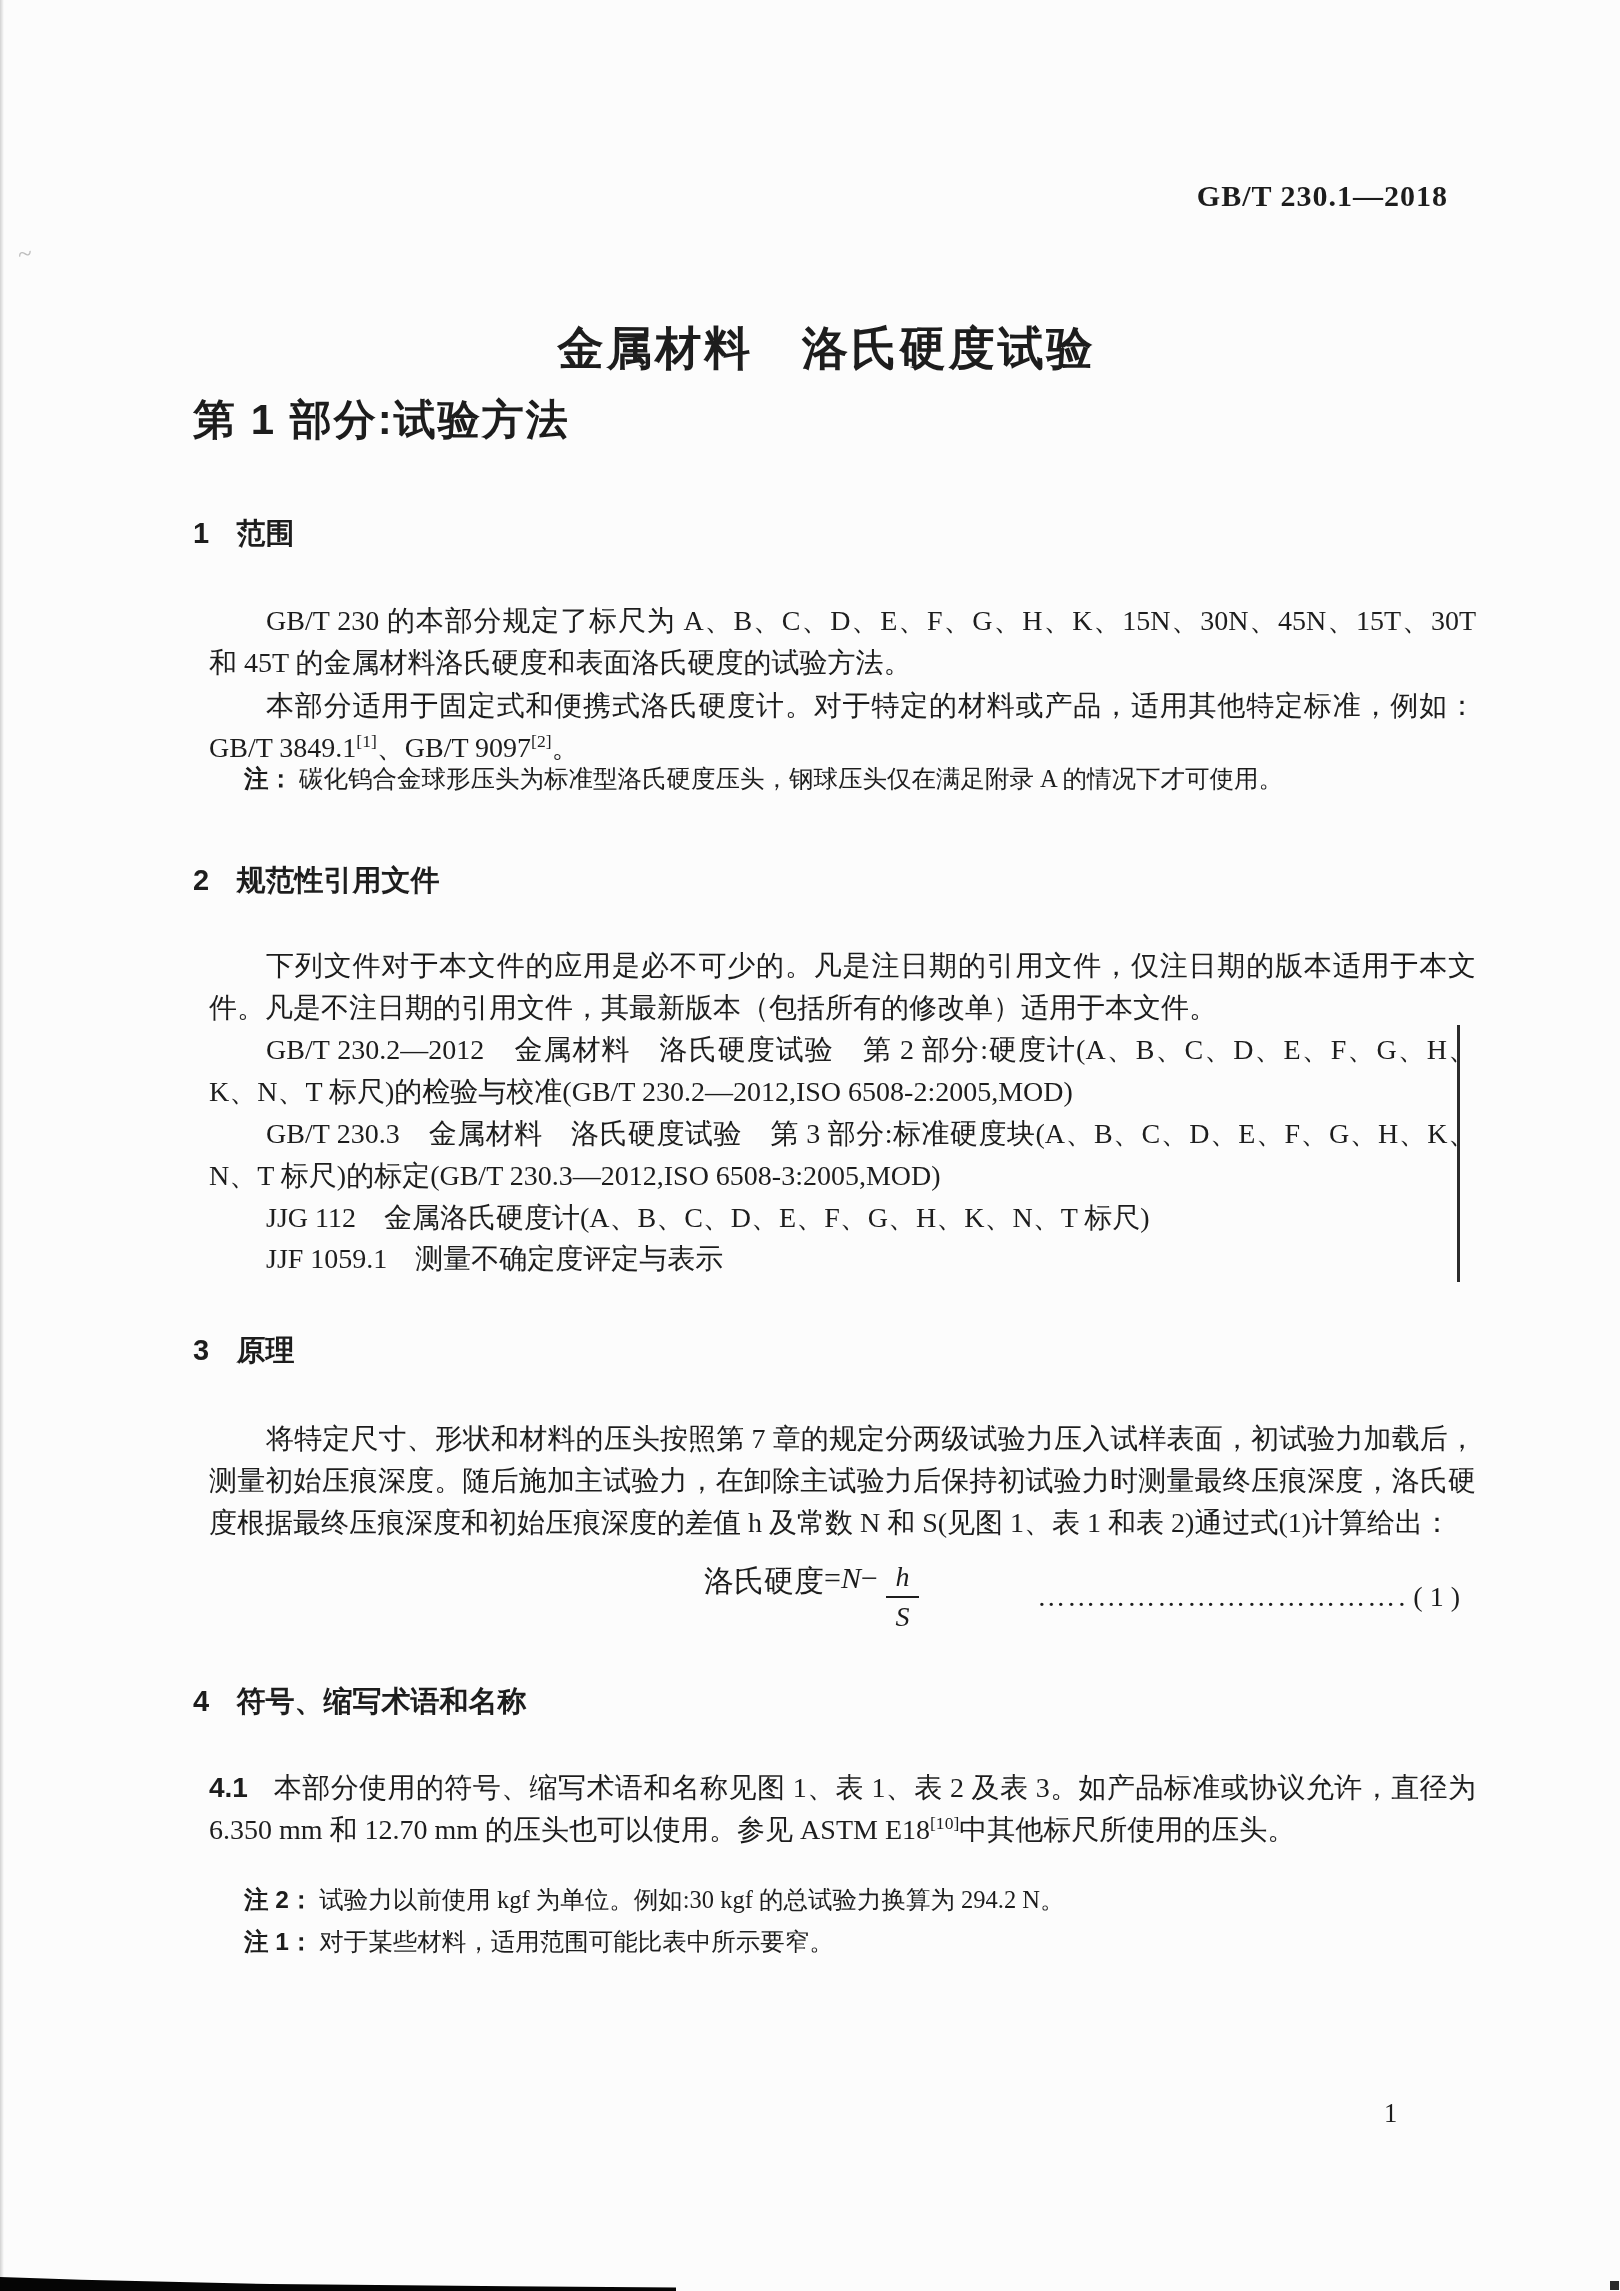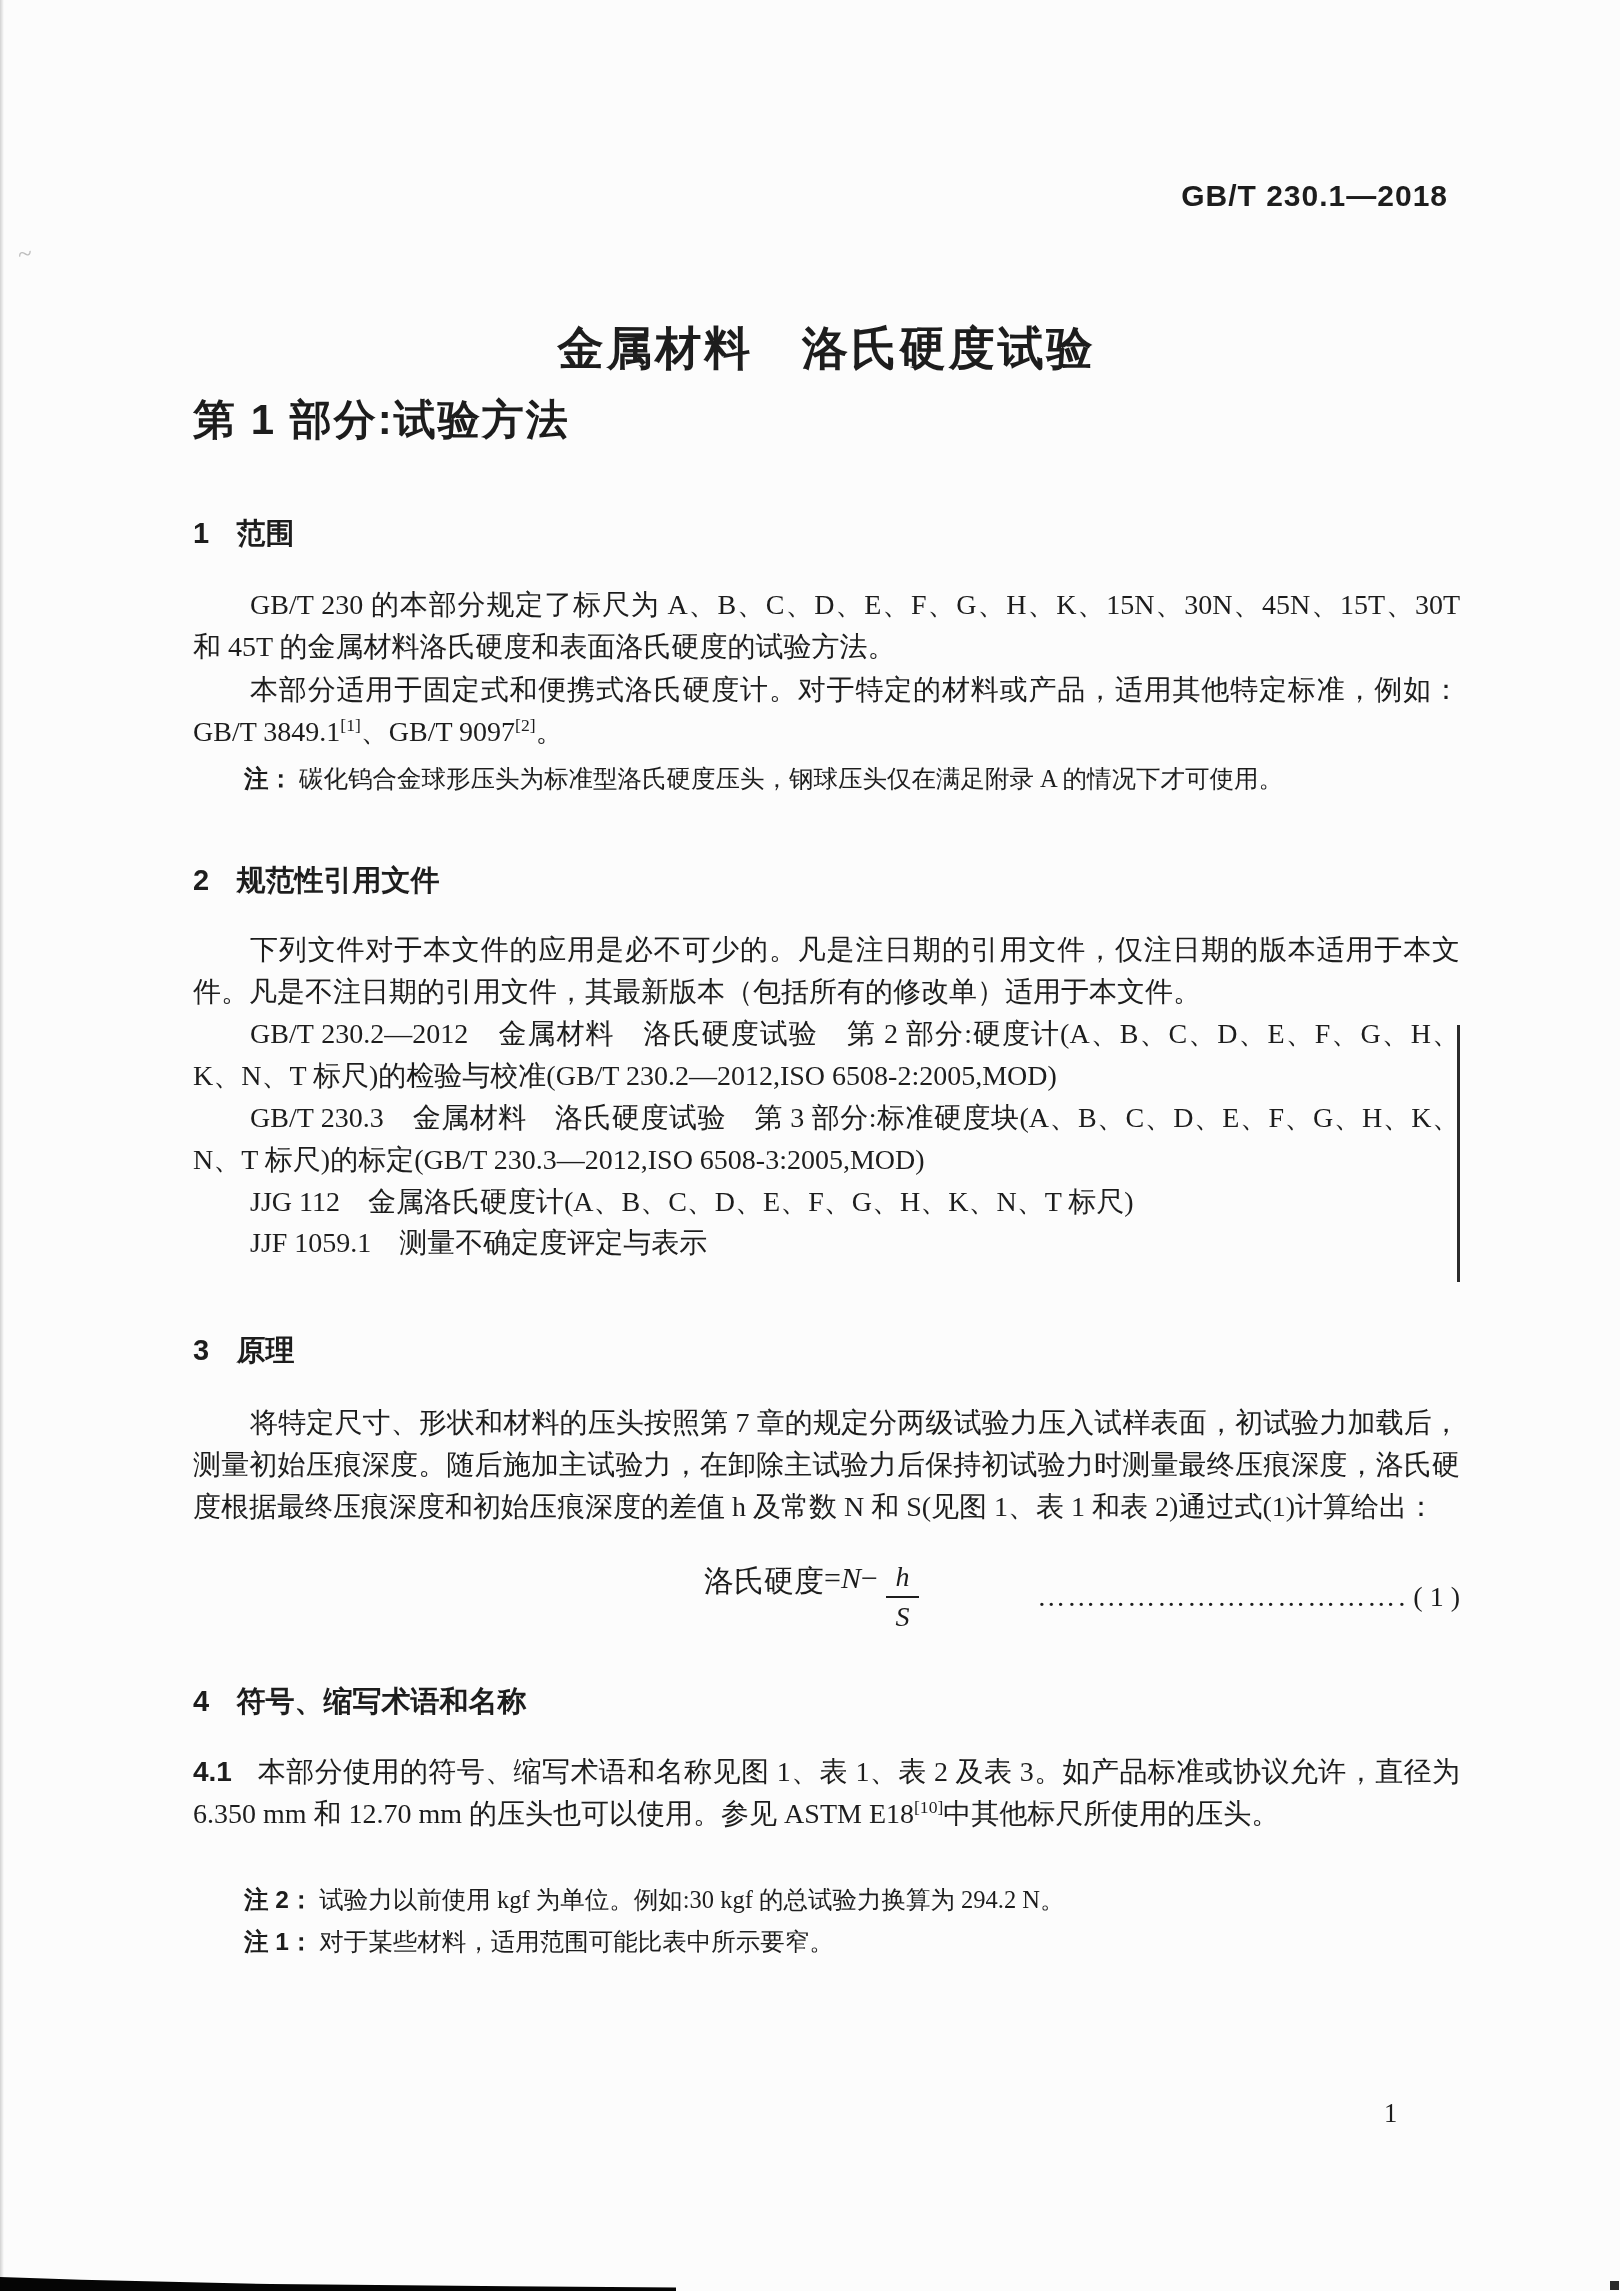--- a/index.html
+++ b/index.html
@@ -9,30 +9,30 @@
     background:#fcfcfc;
     overflow:hidden;
     font-family:"Liberation Serif",serif;
     color:#1d1d1d;
   }
   .content{position:absolute;left:193px;top:0;width:1267px;height:100%;}
   .abs{position:absolute;left:0;width:100%;}
 
   .doc-header{
     position:absolute;top:179px;right:172px;
-    font-family:Liberation Sans, sans-serif;font-weight:700;
+    font-family:Liberation Serif, serif;font-weight:700;
     font-size:30px;letter-spacing:1px;
   }
   .doc-title1{top:318px;text-align:center;font-family:"Liberation Sans",sans-serif;font-weight:700;font-size:46px;letter-spacing:2.9px;}
   .doc-title2{top:392px;text-align:left;font-family:"Liberation Sans",sans-serif;font-weight:700;font-size:42px;letter-spacing:2px;}
 
   .sec-heading{font-family:"Liberation Sans",sans-serif;font-weight:700;font-size:29px;}
   .sec-num{margin-right:27.4px;}
 
-  .body-para{font-size:28px;line-height:42px;margin:0;text-align:justify;}
+  .body-para{font-size:28px;line-height:42px;margin:16px;text-align:justify;}
   .indent{text-indent:57px;}
   sup{font-size:17.6px;line-height:0;vertical-align:super;}
 
   .note{font-size:24.5px;line-height:35px;padding-left:51px;box-sizing:border-box;}
   .note-label{font-family:"Liberation Sans",sans-serif;font-weight:700;margin-right:5.9px;}
 
   .clause-num{font-family:"Liberation Sans",sans-serif;font-weight:700;margin-right:25.5px;}
 
   .formula-row{display:flex;align-items:center;}
   .f-spacer{width:511px;flex:none;}

